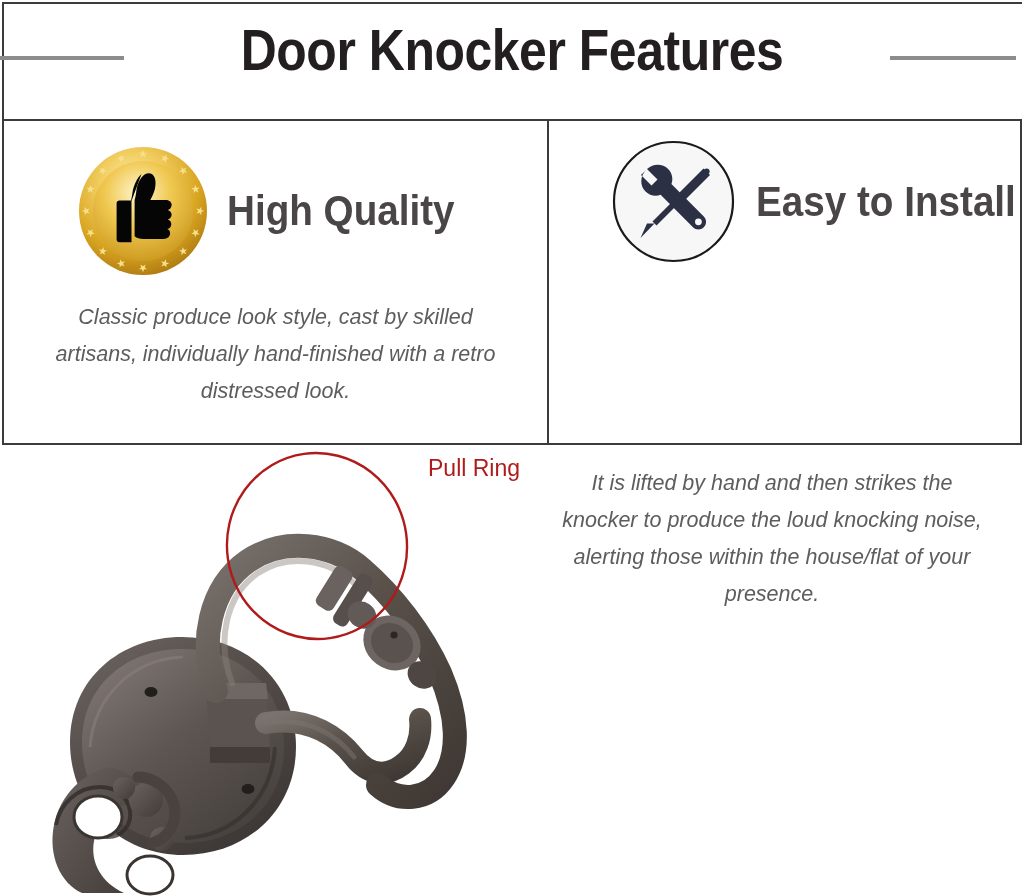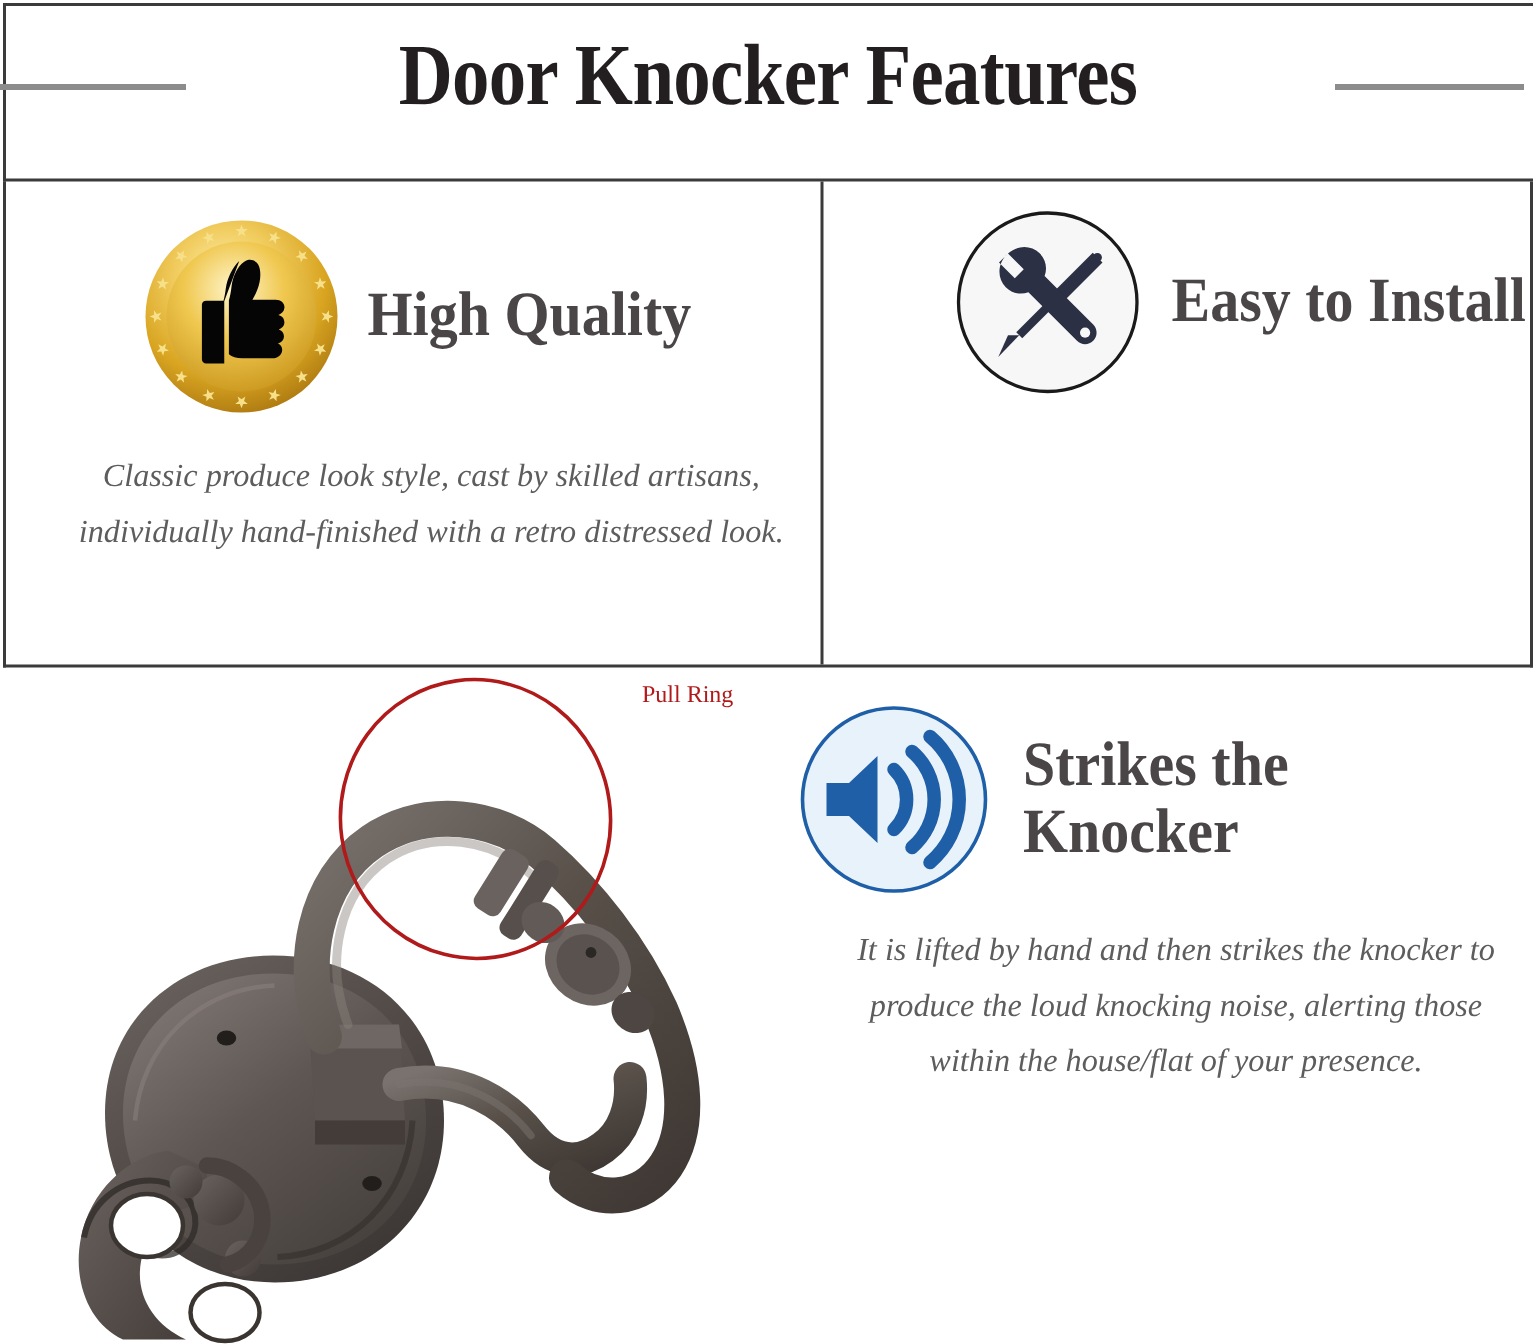--- a/index.html
+++ b/index.html
@@ -15,21 +15,20 @@
     overflow: hidden;
     position: relative;
   }
 
   
   #infographic {
     position: absolute;
     left: 0; top: 0;
     width: 1024px;
     height: 896px;
-    font-family: Liberation Serif, serif;
   }
   .frame-line {
     position: absolute;
     background: #3b3b3b;
   }
   .frame-top    { left: 2px;  top: 2px;    width: 1020px; height: 2px; }
   .frame-left-h { left: 2px;  top: 2px;    width: 2px;    height: 119px; }
   .frame-hdr-b  { left: 2px;  top: 119px;  width: 1020px; height: 2px; }
   .frame-left-b { left: 2px;  top: 121px;  width: 2px;    height: 324px; }
   .frame-row-b  { left: 2px;  top: 443px;  width: 1020px; height: 2px; }
@@ -57,21 +56,21 @@
     text-align: center;
     font-size: 58px;
     font-weight: bold;
     color: #231f20;
     letter-spacing: -0.5px;
     transform: scaleX(0.86);
     white-space: nowrap;
   }
 
   
-  .panel { position: absolute; padding-left: 12px; }
+  .panel { position: absolute; }
   #panel-quality { left: 4px;   top: 121px; width: 543px; height: 322px; }
   #panel-install { left: 549px; top: 121px; width: 471px; height: 322px; margin-left: 40px; }
   #panel-strikes { left: 520px; top: 447px; width: 504px; height: 447px; }
 
   .panel-head {
     display: flex;
     align-items: center;
     justify-content: center;
   }
   #panel-quality .panel-head { padding: 24px 0 0 0; gap: 18px; }
@@ -105,21 +104,21 @@
 
   
   #product-figure {
     position: absolute;
     left: 20px; top: 447px;
     width: 500px; height: 449px;
   }
   #pull-ring-label {
     position: absolute;
     left: 408px; top: 8px;
-    font-size: 16px;
+    font-size: 23px;
     color: #b01a1a;
     white-space: nowrap;
   }
 </style>
 </head>
 <body>
 
 <div id="infographic">
 
   <div class="frame-line frame-top"></div>
@@ -245,30 +244,20 @@
                    L60.4 45 C62.4 39.9 61.2 34 57.1 29.9 C51.4 24.2 42.2 24.3 36 30
                    L46.5 40.5 L40.5 46.5 L30 36 Z" fill="#2b3044"></path>
           <circle cx="87.4" cy="82.8" r="3.4" fill="#f7f7f7"></circle>
         </g>
       </svg>
       <div class="panel-title">Easy to Install</div>
     </div>
   </div>
 
   <div class="panel" id="panel-strikes">
-    <div class="panel-head">
-      <svg class="icon-circle" width="128" height="128" viewBox="0 0 128 128">
-        <circle cx="64" cy="64" r="61" fill="#e8f2fb" stroke="#1f5fa8" stroke-width="2.4"></circle>
-        <path d="M19 53 L34 53 L53 35 L53 93 L34 75 L19 75 Z" fill="#1f5fa8"></path>
-        <path d="M64 44 A28 28 0 0 1 64 84" fill="none" stroke="#1f5fa8" stroke-width="9" stroke-linecap="round"></path>
-        <path d="M76 32 A42 42 0 0 1 76 96" fill="none" stroke="#1f5fa8" stroke-width="9" stroke-linecap="round"></path>
-        <path d="M88 22 A55 55 0 0 1 88 106" fill="none" stroke="#1f5fa8" stroke-width="9" stroke-linecap="round"></path>
-      </svg>
-      <div class="panel-title">Strikes the Knocker</div>
-    </div>
     <div class="panel-body">It is lifted by hand and then strikes the knocker to produce the loud knocking noise, alerting those within the house/flat of your presence.</div>
   </div>
 
   <div id="product-figure">
     <svg width="500" height="449" viewBox="0 0 500 449">
       <defs>
         <linearGradient id="ironPlate" x1="0%" y1="0%" x2="70%" y2="100%">
           <stop offset="0%" stop-color="#6e6663"></stop>
           <stop offset="40%" stop-color="#57504d"></stop>
           <stop offset="100%" stop-color="#3d3735"></stop>

